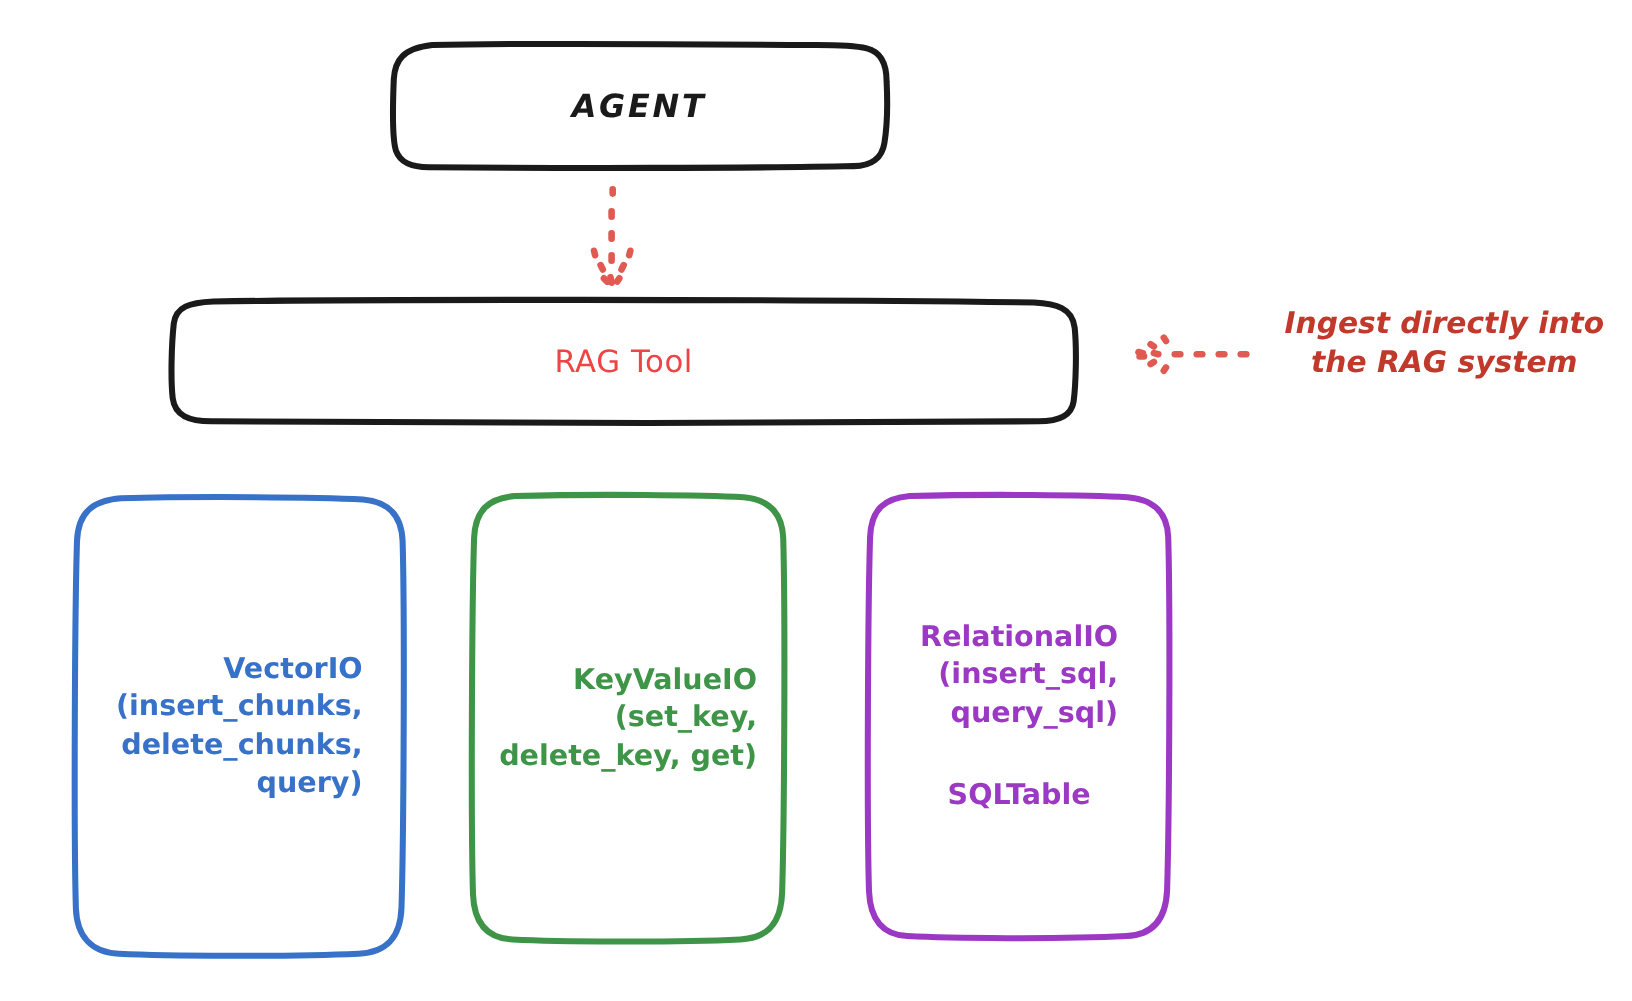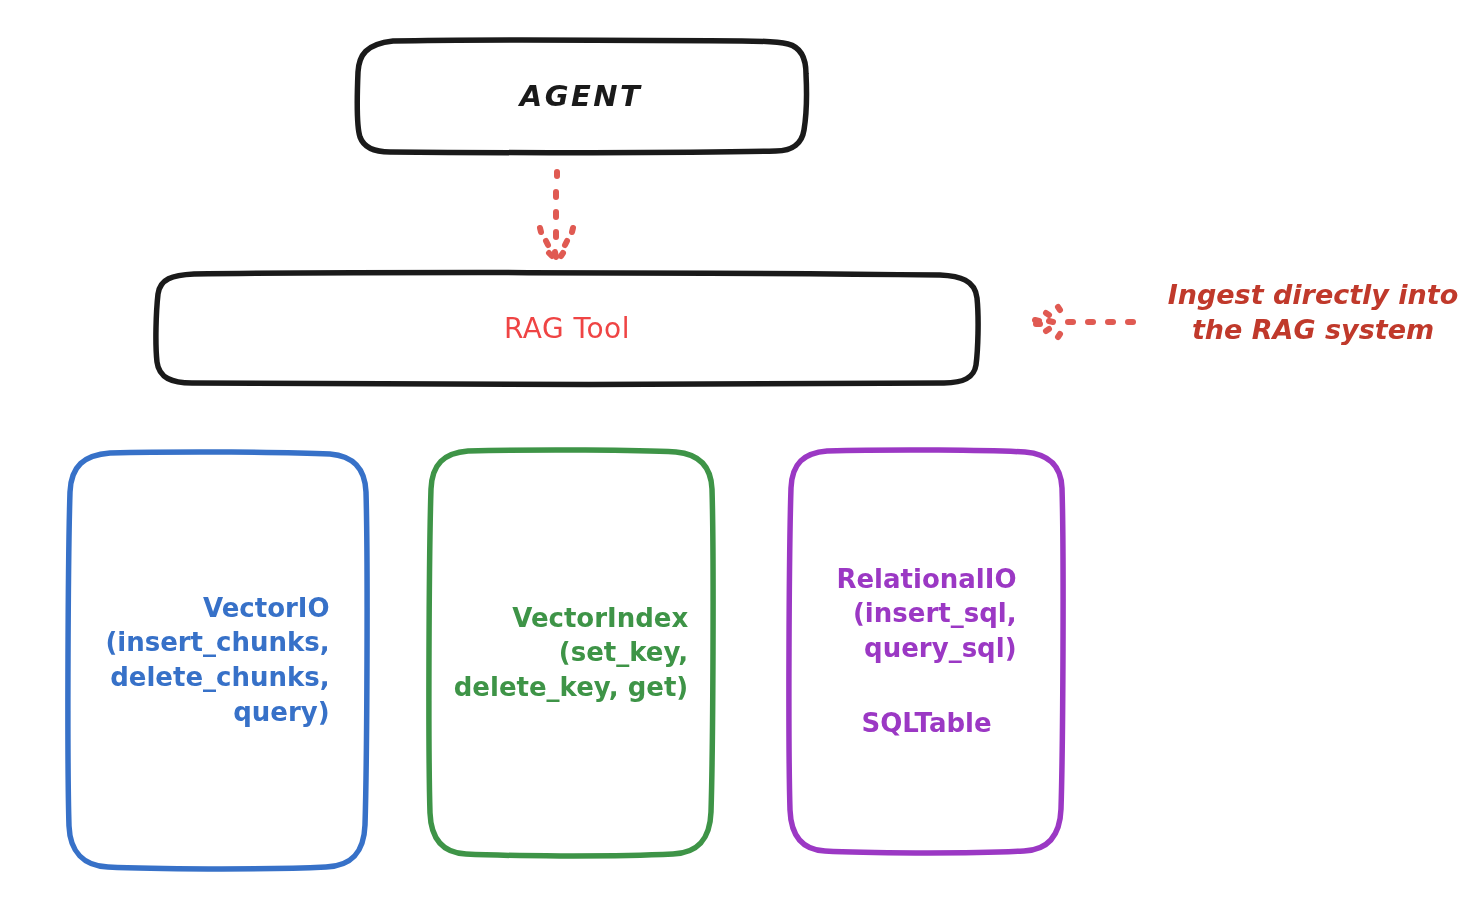--- a/index.html
+++ b/index.html
@@ -179,21 +179,21 @@
 <div class="node-label" id="rag-label">RAG Tool</div>
 
 <div class="node-label store-label" id="vector-label">
   <span class="api">VectorIO
 (insert_chunks,
 delete_chunks,
 query)</span>
 </div>
 
 <div class="node-label store-label" id="keyvalue-label">
-  <span class="api">VectorIndex
+  <span class="api">KeyValueIO
 (set_key,
 delete_key, get)</span>
 </div>
 
 <div class="node-label store-label" id="relational-label">
   <span class="api">RelationalIO
 (insert_sql,
 query_sql)</span>
   <span class="index">SQLTable</span>
 </div>

